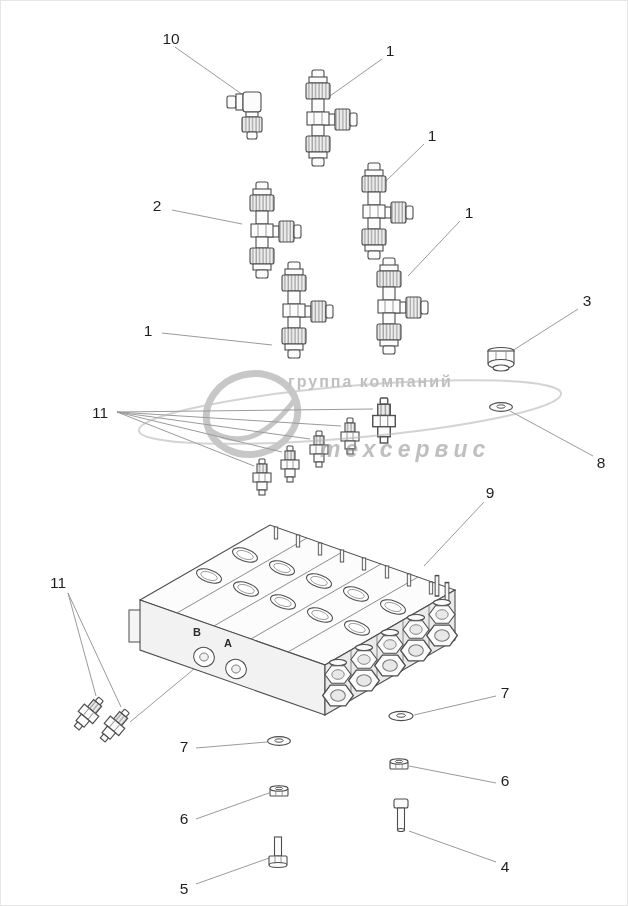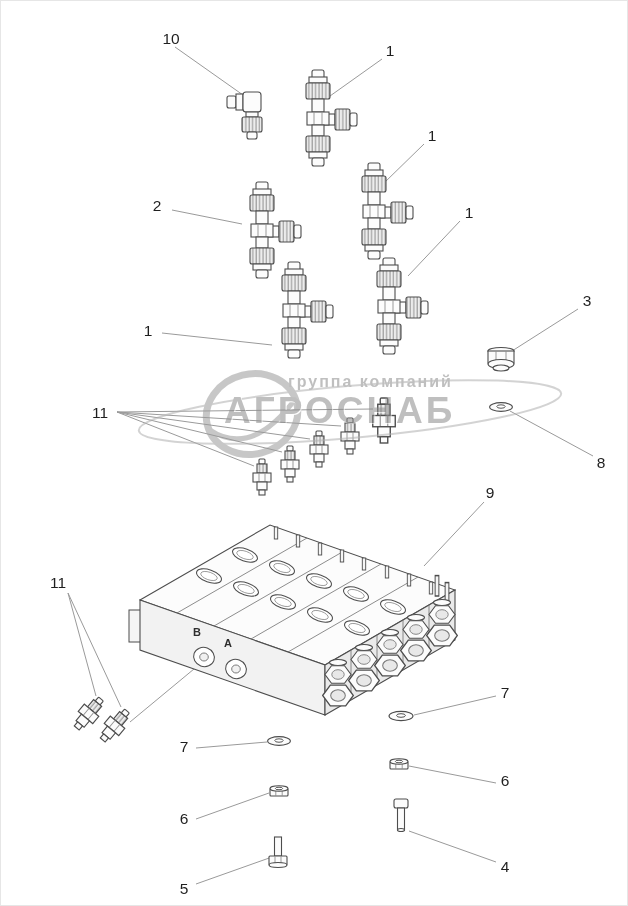--- a/index.html
+++ b/index.html
@@ -289,21 +289,21 @@
 
   <div class="watermark">
     <svg class="wm-swoosh" width="490" height="130">
       <ellipse cx="260" cy="60" rx="212" ry="26" transform="rotate(-5 260 60)" fill="none" stroke="#b0b0b0" stroke-width="2"></ellipse>
     </svg>
     <svg class="wm-globe" width="104" height="96">
       <ellipse cx="52" cy="48" rx="46" ry="40" transform="rotate(-14 52 48)" fill="none" stroke="#9b9b9b" stroke-width="7"></ellipse>
       <path d="M 10 64 Q 52 92 96 32" fill="none" stroke="#9b9b9b" stroke-width="5"></path>
     </svg>
     <span class="wm-top">группа компаний</span>
-    <span class="wm-main">АГРОСНАБ</span>
+    <span class="wm-bottom">техсервис</span>
   </div>
 
   <div class="callout" style="left:171px;top:39px">10</div>
   <div class="callout" style="left:390px;top:51px">1</div>
   <div class="callout" style="left:432px;top:136px">1</div>
   <div class="callout" style="left:157px;top:206px">2</div>
   <div class="callout" style="left:469px;top:213px">1</div>
   <div class="callout" style="left:587px;top:301px">3</div>
   <div class="callout" style="left:148px;top:331px">1</div>
   <div class="callout" style="left:100px;top:413px">11</div>

